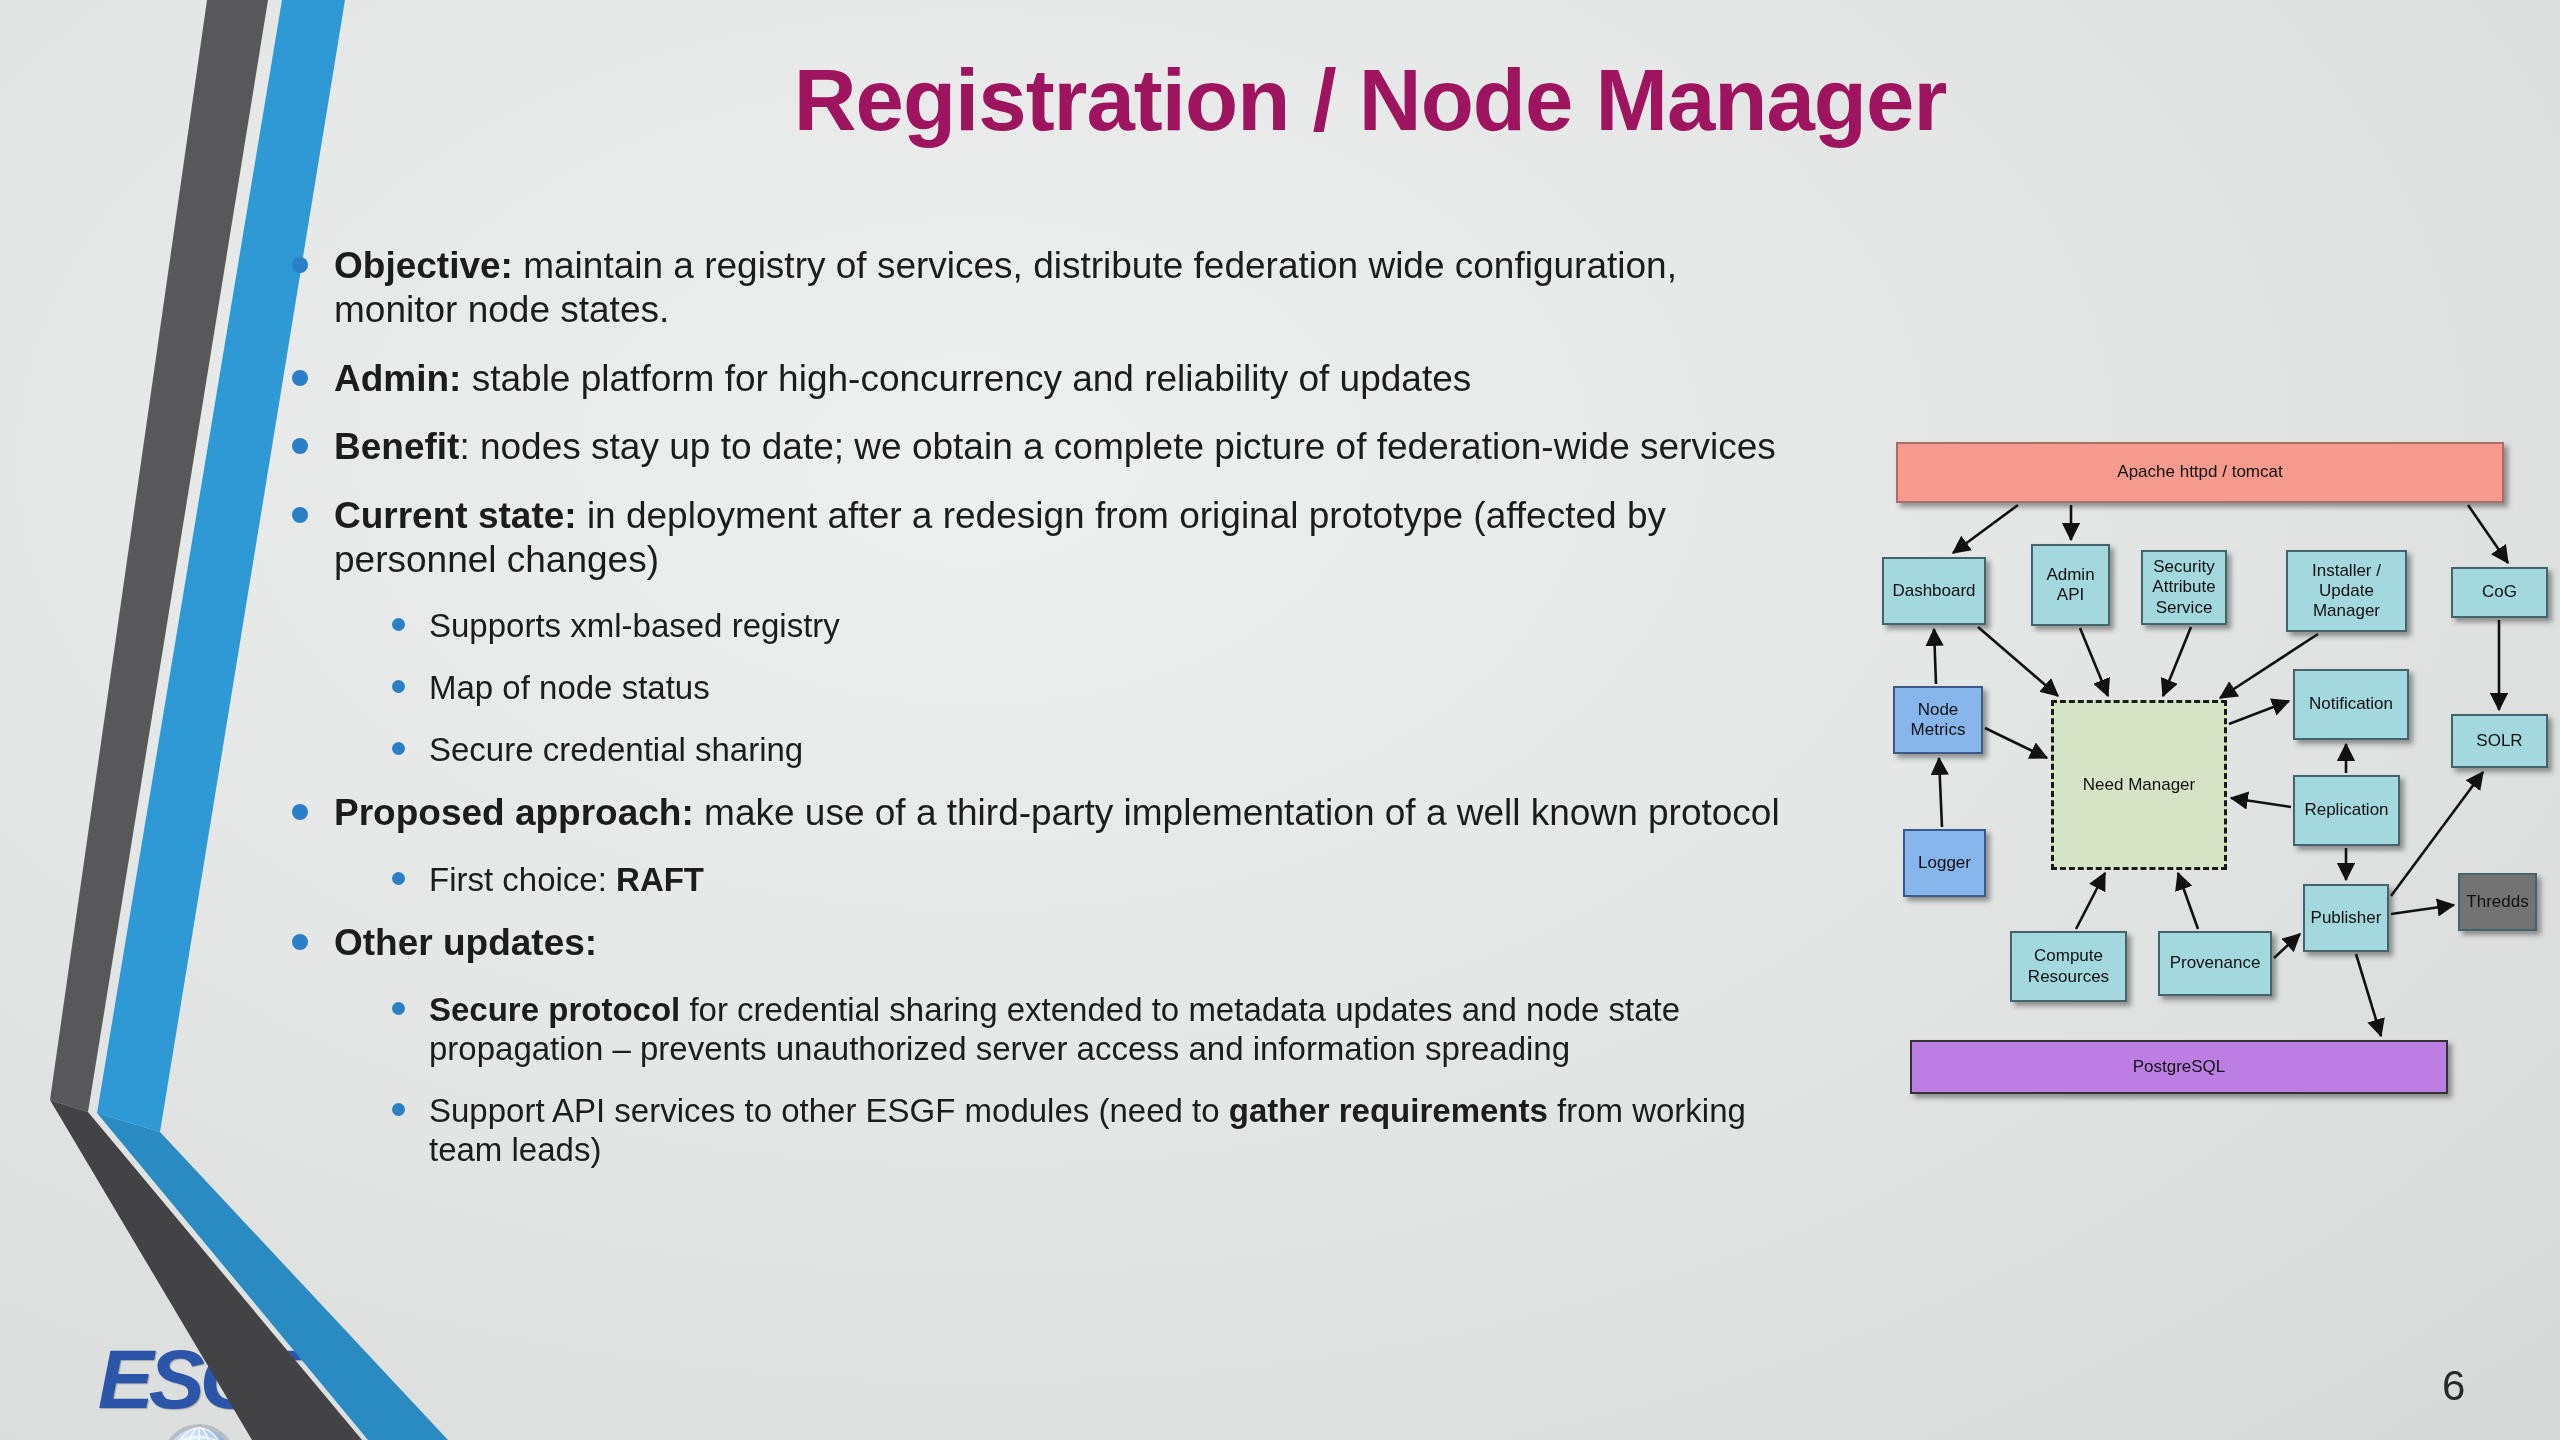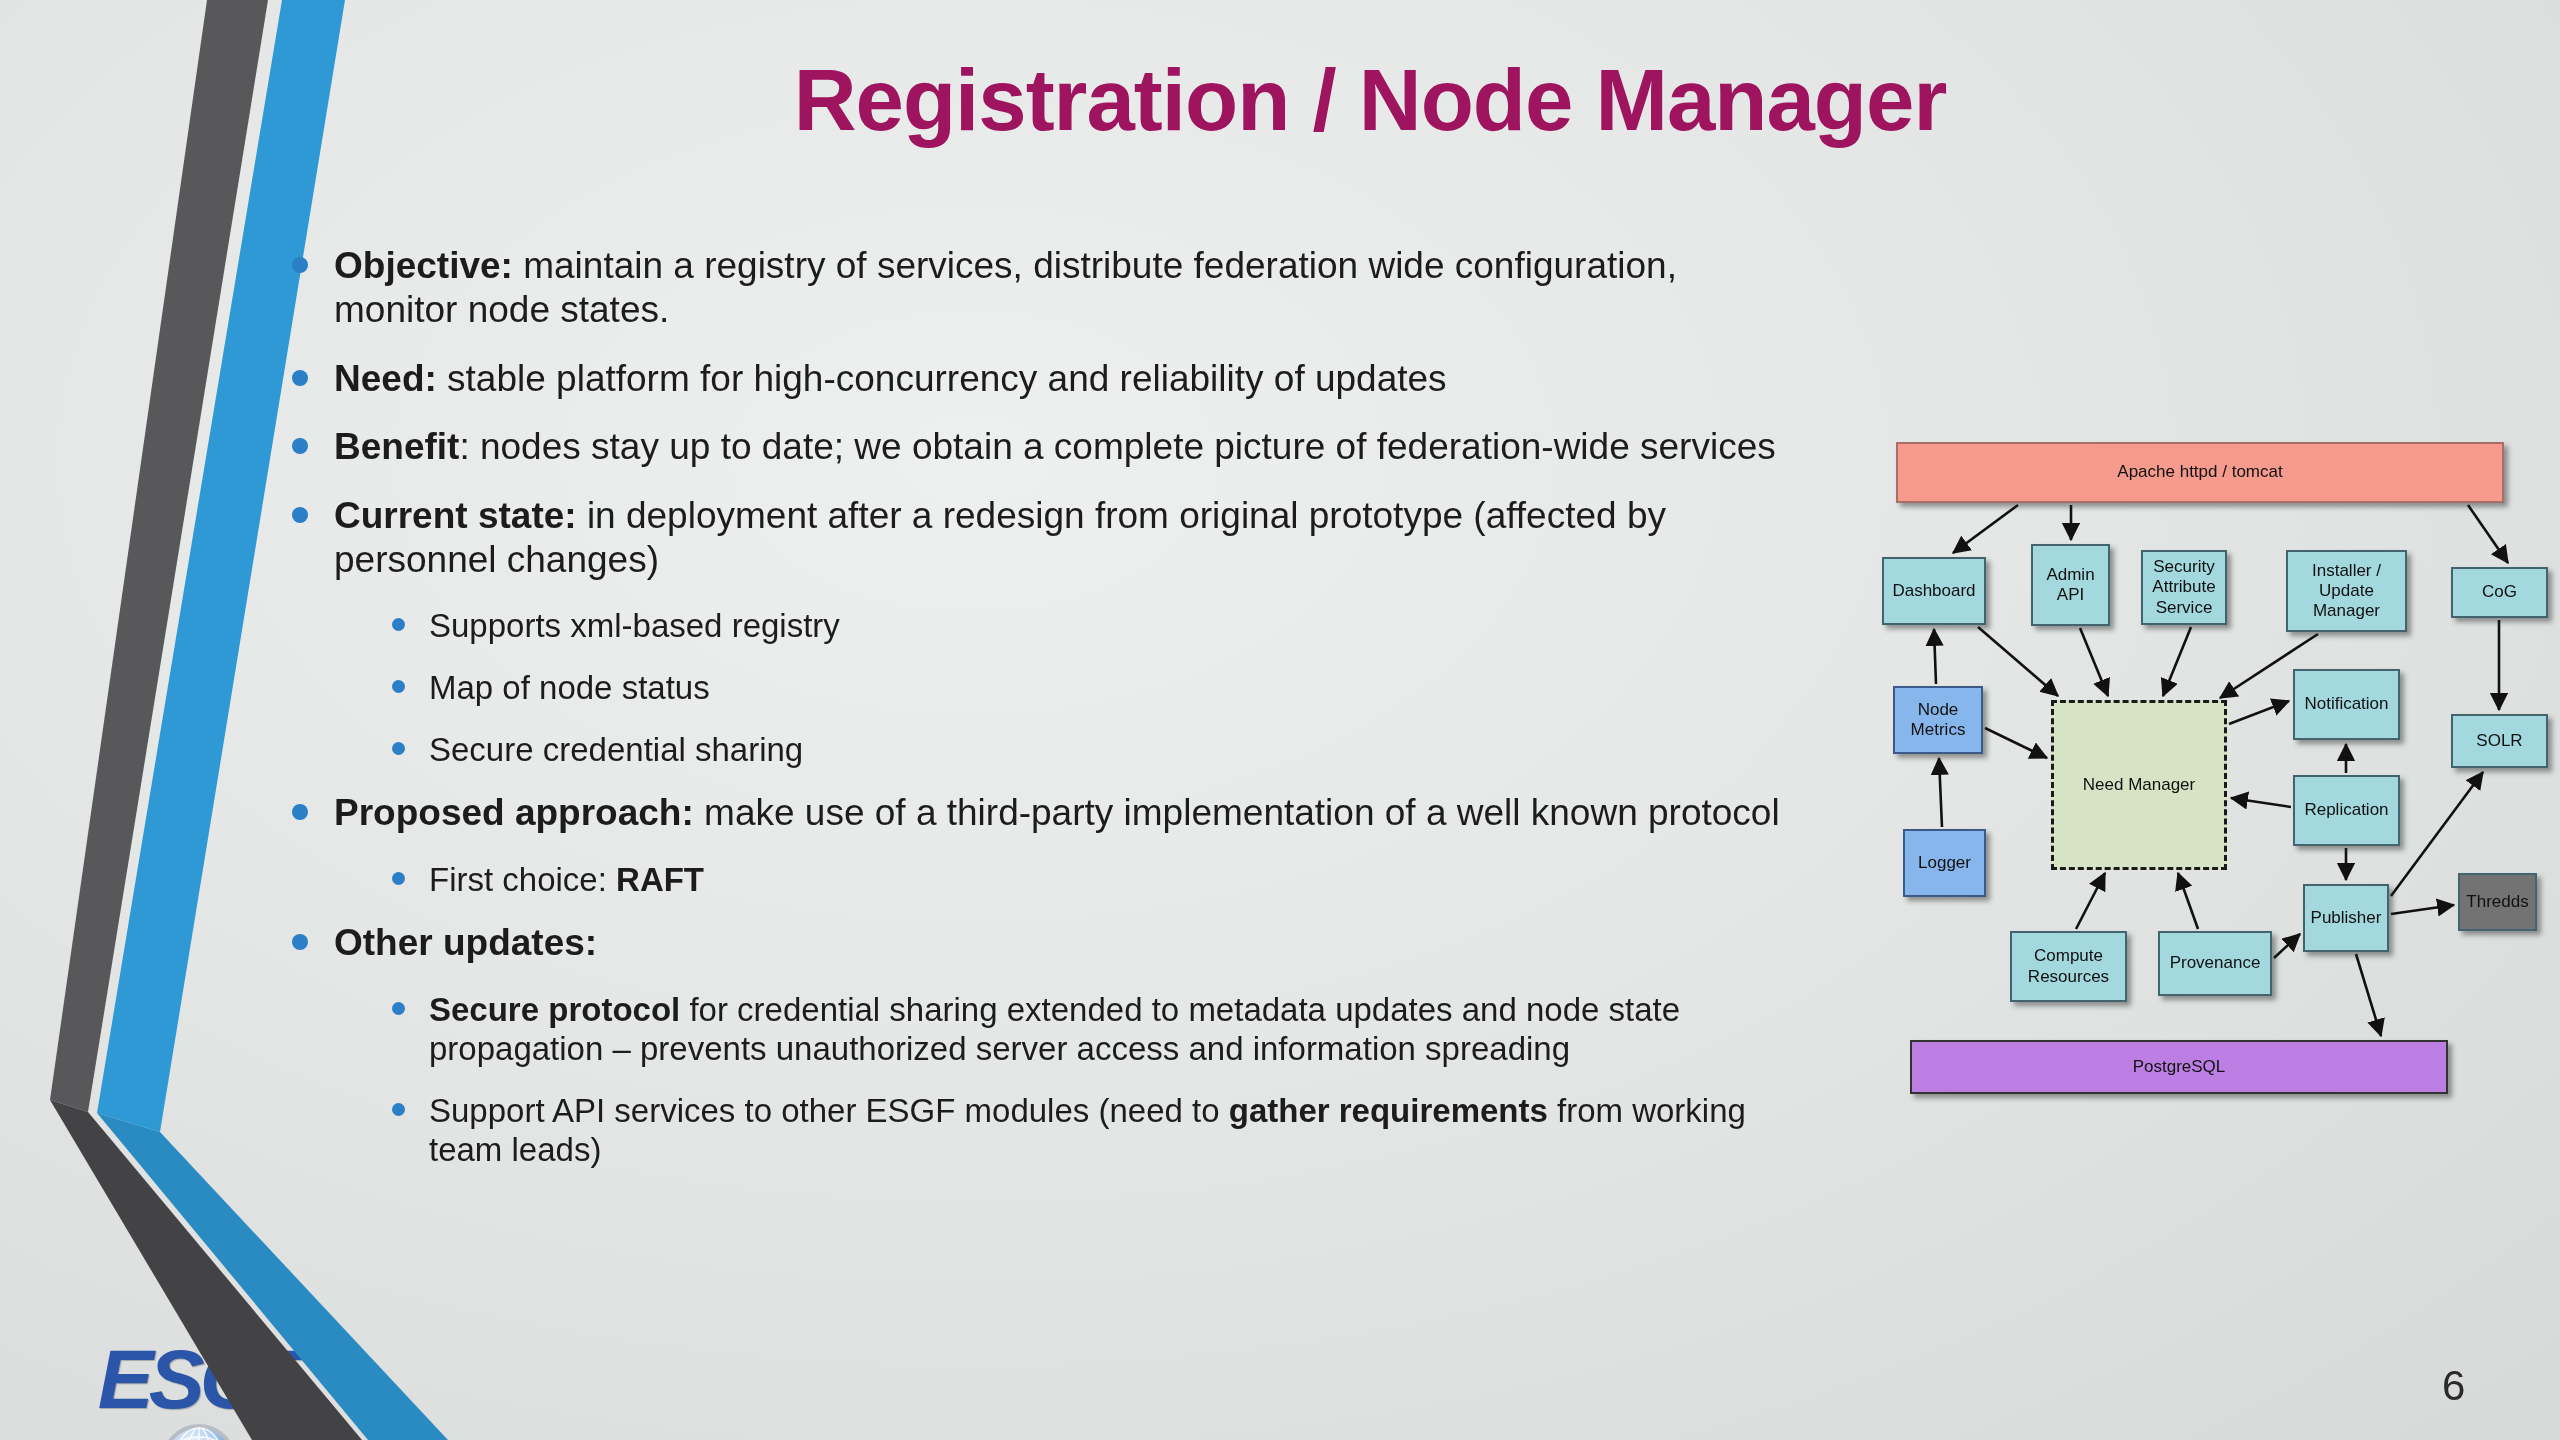--- a/index.html
+++ b/index.html
@@ -64,21 +64,21 @@
   <h1>Registration / Node Manager</h1>
 </div>
 
 <div class="bullets">
     <div class="bl l1">
       <span class="dot"></span>
       <span class="bt"><b>Objective:</b><span> maintain a registry of services, distribute federation wide configuration, monitor node states.</span></span>
     </div>
     <div class="bl l1">
       <span class="dot"></span>
-      <span class="bt"><b>Need:</b><span> stable platform for high-concurrency and reliability of updates</span></span>
+      <span class="bt"><b>Admin:</b><span> stable platform for high-concurrency and reliability of updates</span></span>
     </div>
     <div class="bl l1">
       <span class="dot"></span>
       <span class="bt"><b>Benefit</b><span>:  nodes stay up to date; we obtain a complete picture of federation-wide services</span></span>
     </div>
     <div class="bl l1">
       <span class="dot"></span>
       <span class="bt"><b>Current state:</b><span> in deployment after a redesign from original prototype (affected by personnel changes)</span></span>
     </div>
     <div class="bl l2">
@@ -154,21 +154,21 @@
       <div class="dnode cyan" style="left: 283px; top: 122px; width: 86px; height: 75px; background: rgb(162, 216, 222); border-color: rgb(67, 100, 108);">Security
 Attribute
 Service</div>
       <div class="dnode cyan" style="left: 428px; top: 122px; width: 121px; height: 82px; background: rgb(162, 216, 222); border-color: rgb(67, 100, 108);">Installer /
 Update
 Manager</div>
       <div class="dnode cyan" style="left: 593px; top: 139px; width: 97px; height: 51px; background: rgb(162, 216, 222); border-color: rgb(67, 100, 108);">CoG</div>
       <div class="dnode blue" style="left: 35px; top: 258px; width: 90px; height: 68px; background: rgb(135, 182, 236); border-color: rgb(60, 90, 136);">Node
 Metrics</div>
       <div class="dnode green" style="left: 193px; top: 272px; width: 176px; height: 170px; background: rgb(214, 227, 197); border-color: rgb(26, 26, 26);">Need Manager</div>
-      <div class="dnode cyan" style="left: 435px; top: 241px; width: 107px; height: 71px; background: rgb(162, 216, 222); border-color: rgb(67, 100, 108);">Notification</div>
+      <div class="dnode cyan" style="left: 435px; top: 241px; width: 116px; height: 71px; background: rgb(162, 216, 222); border-color: rgb(67, 100, 108);">Notification</div>
       <div class="dnode cyan" style="left: 593px; top: 286px; width: 97px; height: 54px; background: rgb(162, 216, 222); border-color: rgb(67, 100, 108);">SOLR</div>
       <div class="dnode cyan" style="left: 435px; top: 347px; width: 107px; height: 71px; background: rgb(162, 216, 222); border-color: rgb(67, 100, 108);">Replication</div>
       <div class="dnode blue" style="left: 45px; top: 401px; width: 83px; height: 68px; background: rgb(135, 182, 236); border-color: rgb(60, 90, 136);">Logger</div>
       <div class="dnode cyan" style="left: 445px; top: 456px; width: 86px; height: 68px; background: rgb(162, 216, 222); border-color: rgb(67, 100, 108);">Publisher</div>
       <div class="dnode cyan" style="left: 600px; top: 445px; width: 79px; height: 58px; background: #737373; border-color: rgb(67, 100, 108);">Thredds</div>
       <div class="dnode cyan" style="left: 152px; top: 503px; width: 117px; height: 71px; background: rgb(162, 216, 222); border-color: rgb(67, 100, 108);">Compute
 Resources</div>
       <div class="dnode cyan" style="left: 300px; top: 503px; width: 114px; height: 65px; background: rgb(162, 216, 222); border-color: rgb(67, 100, 108);">Provenance</div>
       <div class="dnode purple" style="left: 52px; top: 612px; width: 538px; height: 54px; background: rgb(189, 126, 228); border-color: rgb(51, 51, 51);">PostgreSQL</div>
     </div>

